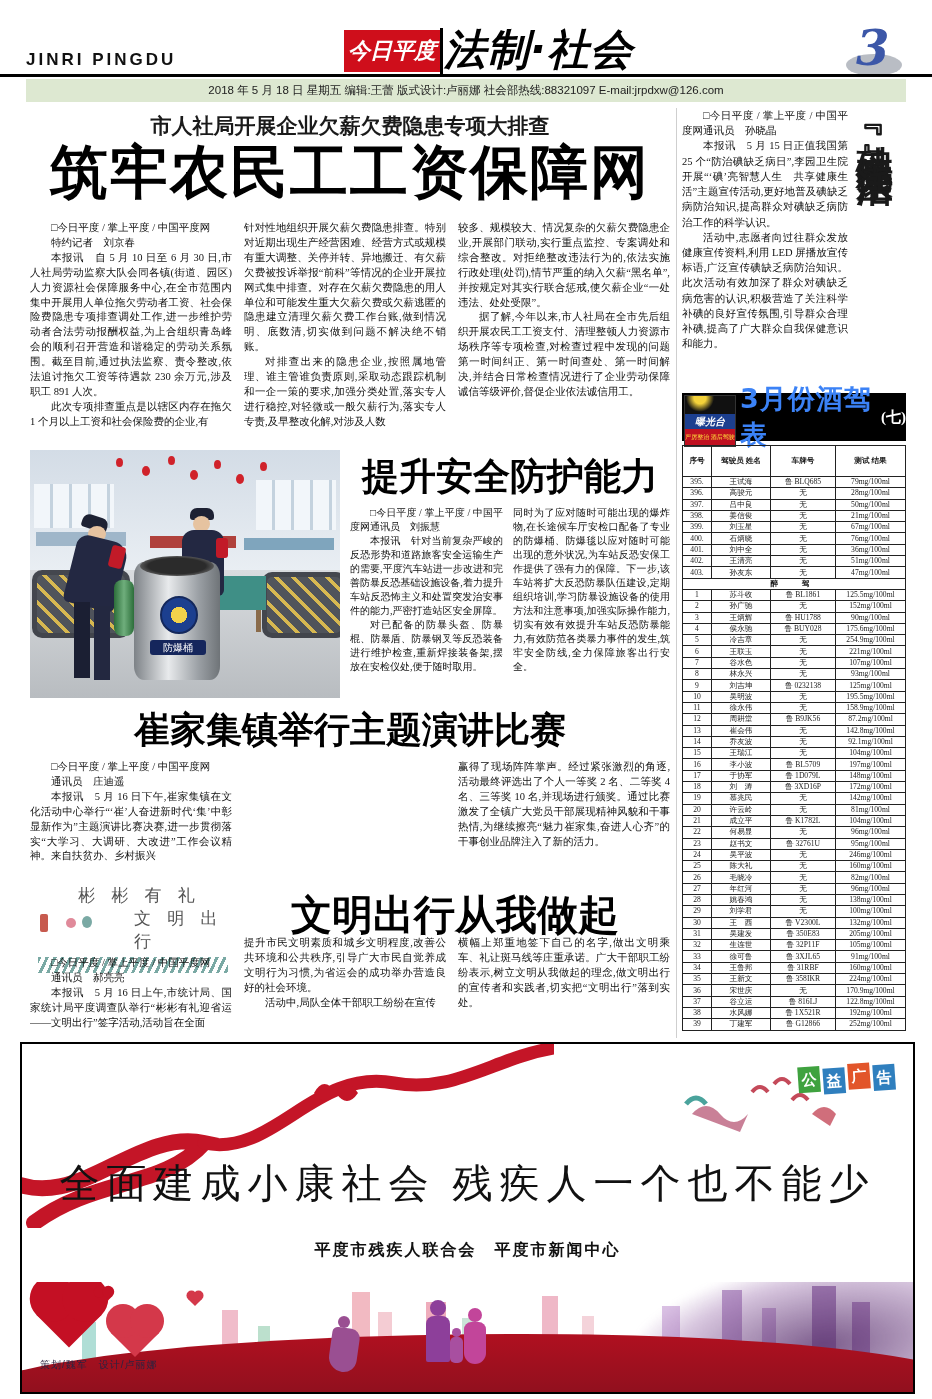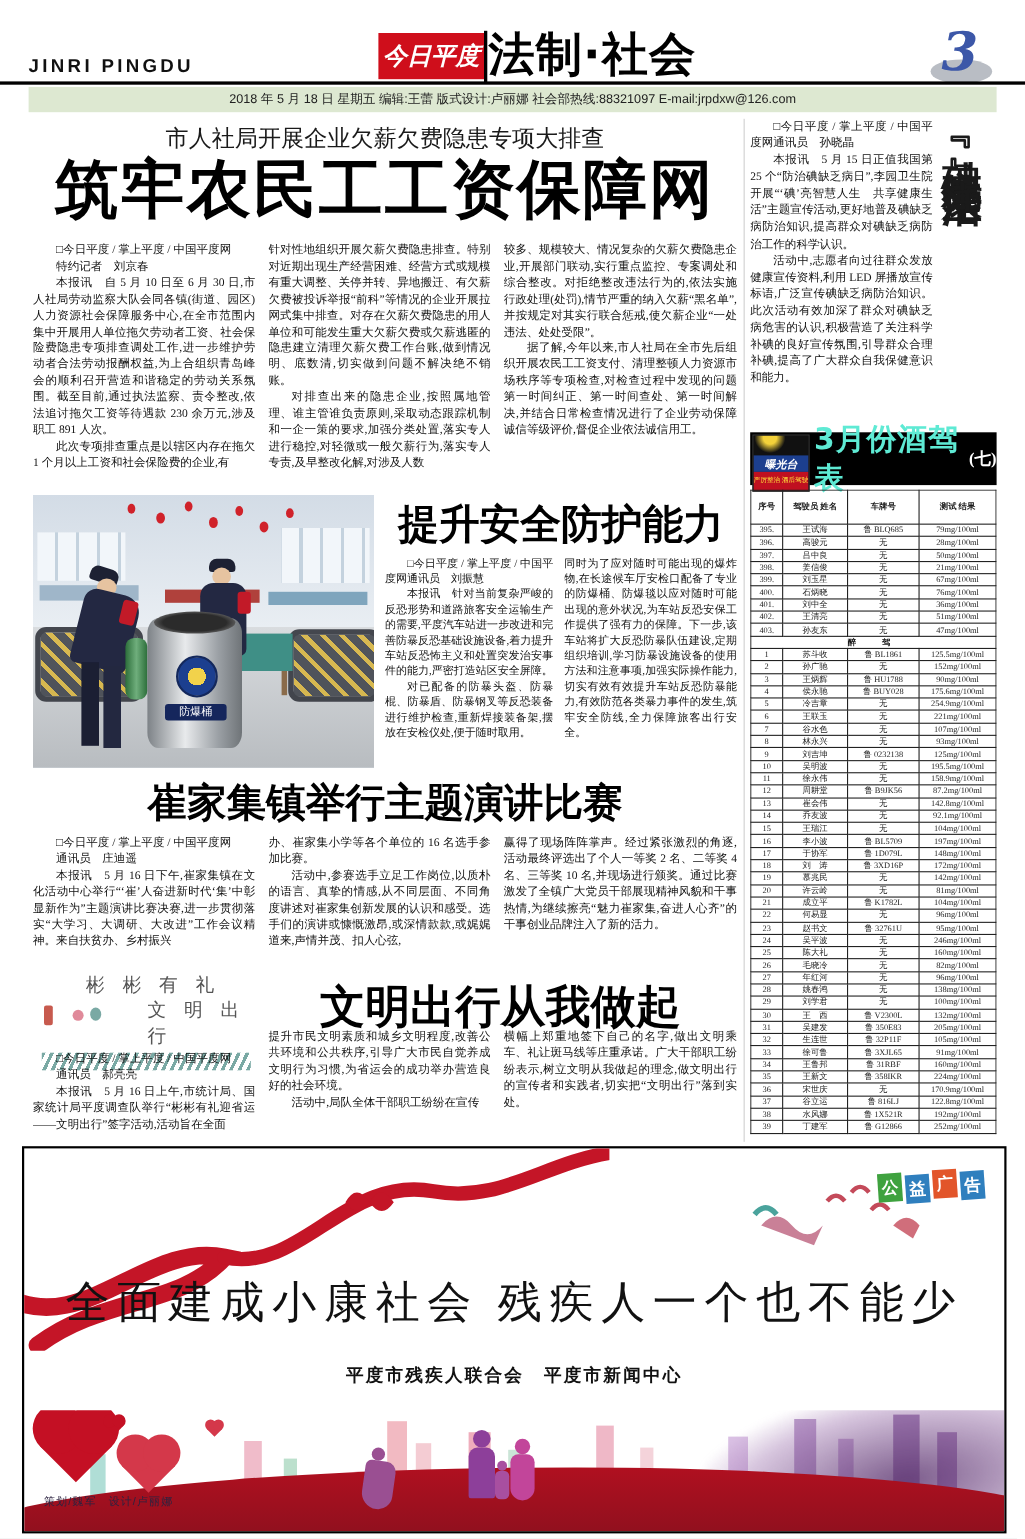--- a/index.html
+++ b/index.html
@@ -6,52 +6,52 @@
   #page{position:relative;width:932px;height:1399px;background:#ffffff;margin:0 auto;
         font-family:"Liberation Serif",serif;color:#1a1a1a;overflow:hidden;}
   .abs{position:absolute;}
   
   .masthead-en{left:26px;top:50px;font-family:"Liberation Sans",sans-serif;font-weight:bold;
         font-size:17px;letter-spacing:3px;color:#111;}
   .logo-red{left:344px;top:30px;width:96px;height:42px;background:#cf0e1b;color:#fff;
         display:flex;align-items:center;justify-content:center;font-size:22px;font-weight:bold;
         font-style:italic;font-family:Liberation Mono, monospace;}
   .section-title{left:444px;top:22px;font-size:42px;font-weight:900;letter-spacing:1px;
-        font-family:"DejaVu Sans",sans-serif;color:#000;}
+        font-family:"DejaVu Sans",sans-serif;color:#000;font-style:italic;}
   .logo-divider{left:440px;top:28px;width:3px;height:48px;background:#000;}
   .pageno-wrap{left:840px;top:26px;width:70px;height:52px;}
   .pageno-shadow{position:absolute;left:6px;top:28px;width:56px;height:22px;background:#b9bdc4;
         border-radius:50%;}
   .pageno{position:absolute;left:16px;top:-6px;font-family:"DejaVu Serif",serif;font-style:italic;
         font-weight:bold;font-size:48px;color:#3c57a8;}
   .head-rule{left:0;top:74px;width:932px;height:3px;background:#000;}
   .dateline-bar{left:26px;top:79px;width:880px;height:23px;background:#dde8d1;
         display:flex;align-items:center;justify-content:center;}
   .dateline{font-size:11.5px;color:#222;font-family:"Liberation Sans",sans-serif;}
   
-  .kicker{font-weight:400;font-family:"DejaVu Sans",sans-serif;font-size:21px;text-align:center;}
+  .kicker{font-weight:700;font-family:"DejaVu Sans",sans-serif;font-size:21px;text-align:center;}
   .bigline{font-weight:900;font-family:"DejaVu Sans",sans-serif;color:#000;text-align:center;}
   .body-col{font-size:10.5px;line-height:1.42;text-align:justify;overflow:hidden;color:#111;}
   .body-col p{margin:0;text-indent:2em;}
   .body-col p.noindent{text-indent:0;}
   .byline{margin:0;text-indent:0;}
   .byline2{margin:0;text-indent:2em;}
   
   .vert-head{writing-mode:vertical-rl;font-family:"DejaVu Sans",sans-serif;font-weight:900;
         font-size:37px;letter-spacing:4px;line-height:1;}
   
   .dui-banner{left:682px;top:393px;width:224px;height:48px;background:#000;display:flex;align-items:center;}
   .dui-badge{position:absolute;left:2px;top:2px;width:50px;height:50px;background:#111;
         border:1px solid #333;display:flex;flex-direction:column;overflow:hidden;}
   .dui-badge .b-top{height:18px;background:radial-gradient(circle at 30% 10%,#f4d23a 0 6px,#111 14px);}
   .dui-badge .b-mid{height:15px;background:#1c3f8f;color:#fff;font-size:10px;font-weight:bold;
         display:flex;align-items:center;justify-content:center;font-style:italic;}
   .dui-badge .b-bot{flex:1;background:#c01020;color:#ffe23a;font-size:6px;line-height:1.2;
         display:flex;align-items:center;justify-content:center;text-align:center;}
-  .dui-title{margin-left:58px;color:#5eead4;font-family:"DejaVu Sans",sans-serif;font-weight:900;
+  .dui-title{margin-left:58px;color:#3b82f6;font-family:"DejaVu Sans",sans-serif;font-weight:900;
         font-size:27px;letter-spacing:1px;}
   .dui-title-suffix{color:#fff;font-size:15px;font-weight:bold;margin-left:2px;}
   
   .dui-table-wrap{left:682px;top:445px;width:224px;height:592px;overflow:hidden;}
   table.dui{border-collapse:collapse;width:100%;font-size:7.6px;font-family:"Liberation Serif",serif;}
   table.dui th,table.dui td{border:1px solid #222;padding:0 1px;text-align:center;height:10.3px;
         line-height:1.05;white-space:nowrap;overflow:hidden;}
   table.dui th{font-weight:bold;height:30px;white-space:normal;}
   tr.divider td{font-weight:bold;letter-spacing:8px;background:#fff;}
   
@@ -500,24 +500,20 @@
     <p>本报讯　针对当前复杂严峻的反恐形势和道路旅客安全运输生产的需要,平度汽车站进一步改进和完善防暴反恐基础设施设备,着力提升车站反恐怖主义和处置突发治安事件的能力,严密打造站区安全屏障。</p>
     <p>对已配备的防暴头盔、防暴棍、防暴盾、防暴钢叉等反恐装备进行维护检查,重新焊接装备架,摆放在安检仪处,便于随时取用。</p>
   </div>
 
   <div class="abs bigline" style="left:30px;top:706px;width:640px;font-size:36px;">崔家集镇举行主题演讲比赛</div>
   <div class="abs body-col" style="left:30px;top:760px;width:202px;height:120px;">
     <p class="byline">□今日平度 / 掌上平度 / 中国平度网</p>
     <p class="byline2">通讯员　庄迪遥</p>
     <p>本报讯　5 月 16 日下午,崔家集镇在文化活动中心举行“‘崔’人奋进新时代‘集’中彰显新作为”主题演讲比赛决赛,进一步贯彻落实“大学习、大调研、大改进”工作会议精神。来自扶贫办、乡村振兴</p>
   </div>
-  <div class="abs body-col" style="left:244px;top:760px;width:202px;height:120px;">
-    <p class="noindent">办、崔家集小学等各个单位的 16 名选手参加比赛。</p>
-    <p>活动中,参赛选手立足工作岗位,以质朴的语言、真挚的情感,从不同层面、不同角度讲述对崔家集创新发展的认识和感受。选手们的演讲或慷慨激昂,或深情款款,或娓娓道来,声情并茂、扣人心弦,</p>
-  </div>
   <div class="abs body-col" style="left:458px;top:760px;width:212px;height:120px;">
     <p class="noindent">赢得了现场阵阵掌声。经过紧张激烈的角逐,活动最终评选出了个人一等奖 2 名、二等奖 4 名、三等奖 10 名,并现场进行颁奖。通过比赛激发了全镇广大党员干部展现精神风貌和干事热情,为继续擦亮“魅力崔家集,奋进人心齐”的干事创业品牌注入了新的活力。</p>
   </div>
 
   <div class="abs" style="left:38px;top:884px;width:200px;height:66px;">
     <div class="civ-g1" style="margin-left:40px;">彬 彬 有 礼</div>
     <div class="civ-g2" style="margin-left:96px;">文 明 出 行</div>
     <div class="civ-strip" style="margin-top:4px;"></div>
     <div class="abs" style="left:28px;top:34px;width:10px;height:10px;background:#e08a9a;border-radius:50%;"></div>
     <div class="abs" style="left:44px;top:32px;width:10px;height:12px;background:#7aa9a4;border-radius:50%;"></div>

